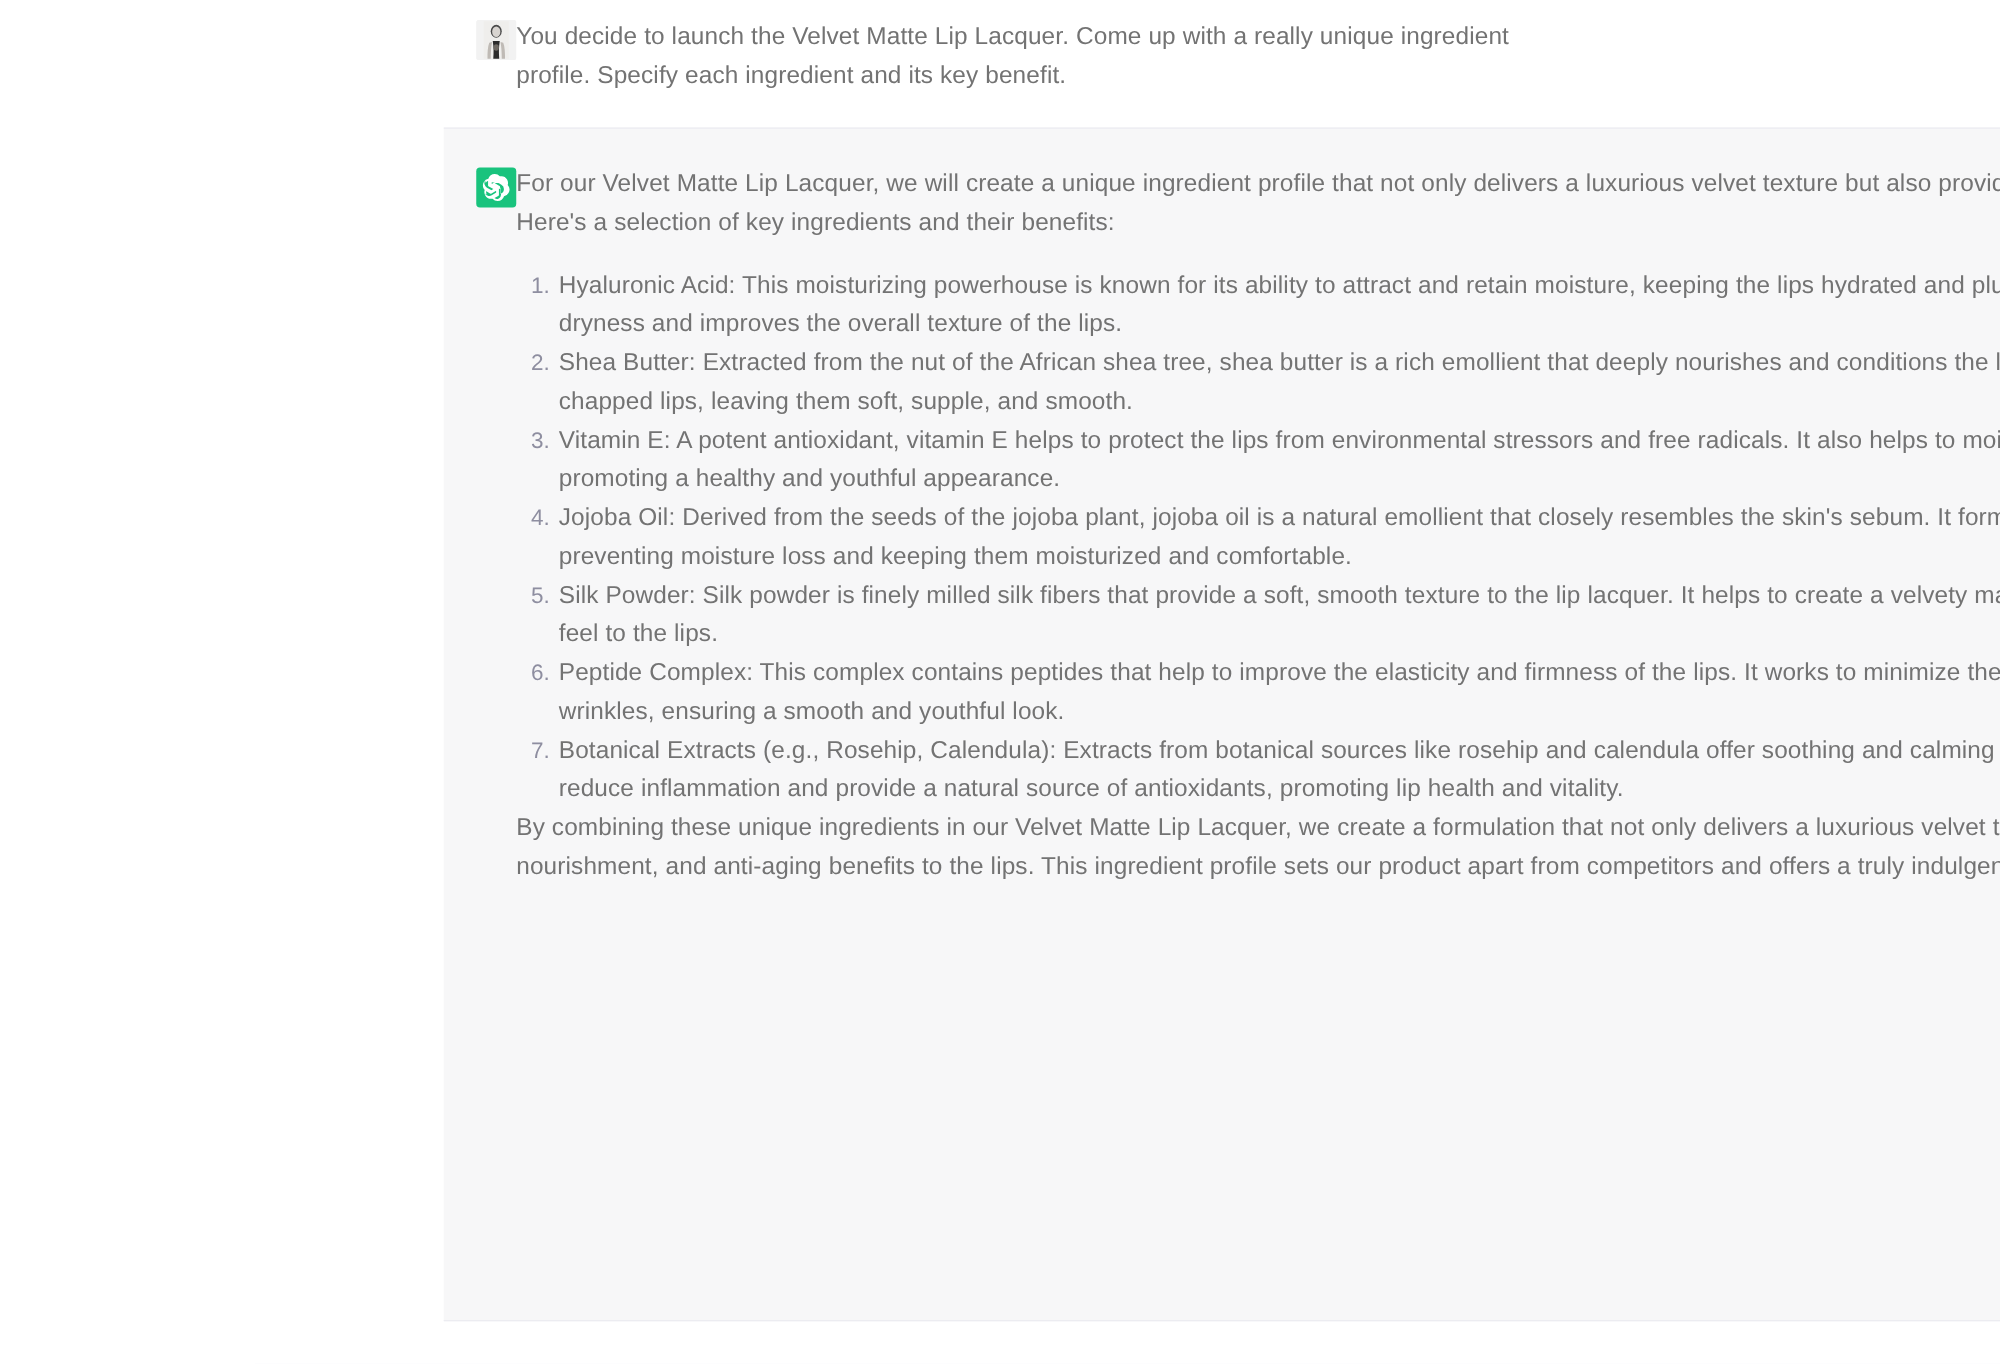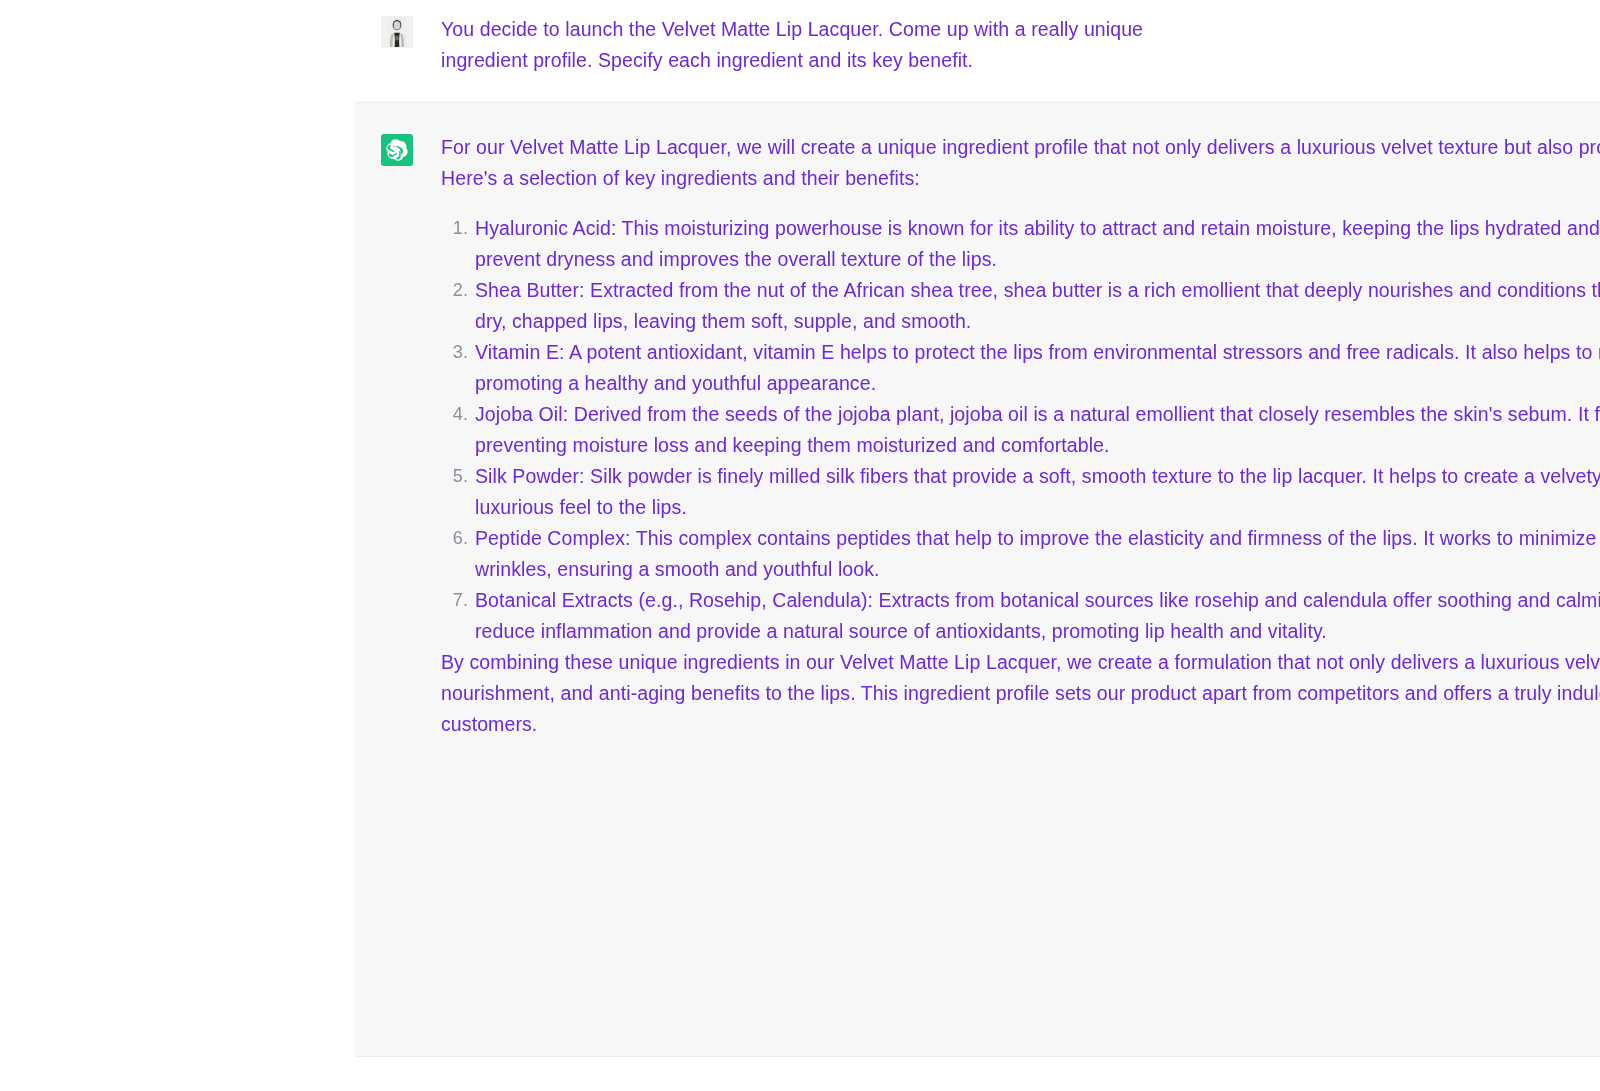--- a/index.html
+++ b/index.html
@@ -80,26 +80,25 @@
   .avatar-assistant {
     background: #19c37d;
     border-radius: 3px;
     display: flex;
     align-items: center;
     justify-content: center;
   }
 
   
   .content {
-    margin-left: 28px;
     flex: 1 1 auto;
     min-width: 0;
     font-size: 19.5px;
     line-height: 31px;
-    color: #6d28d9;
+    color: #737373;
     letter-spacing: 0.1px;
   }
   .content p {
     margin: 0 0 0 0;
   }
 
   .content ol {
     margin: 19px 0 0 0;
     padding-left: 34px;
     list-style: none;

